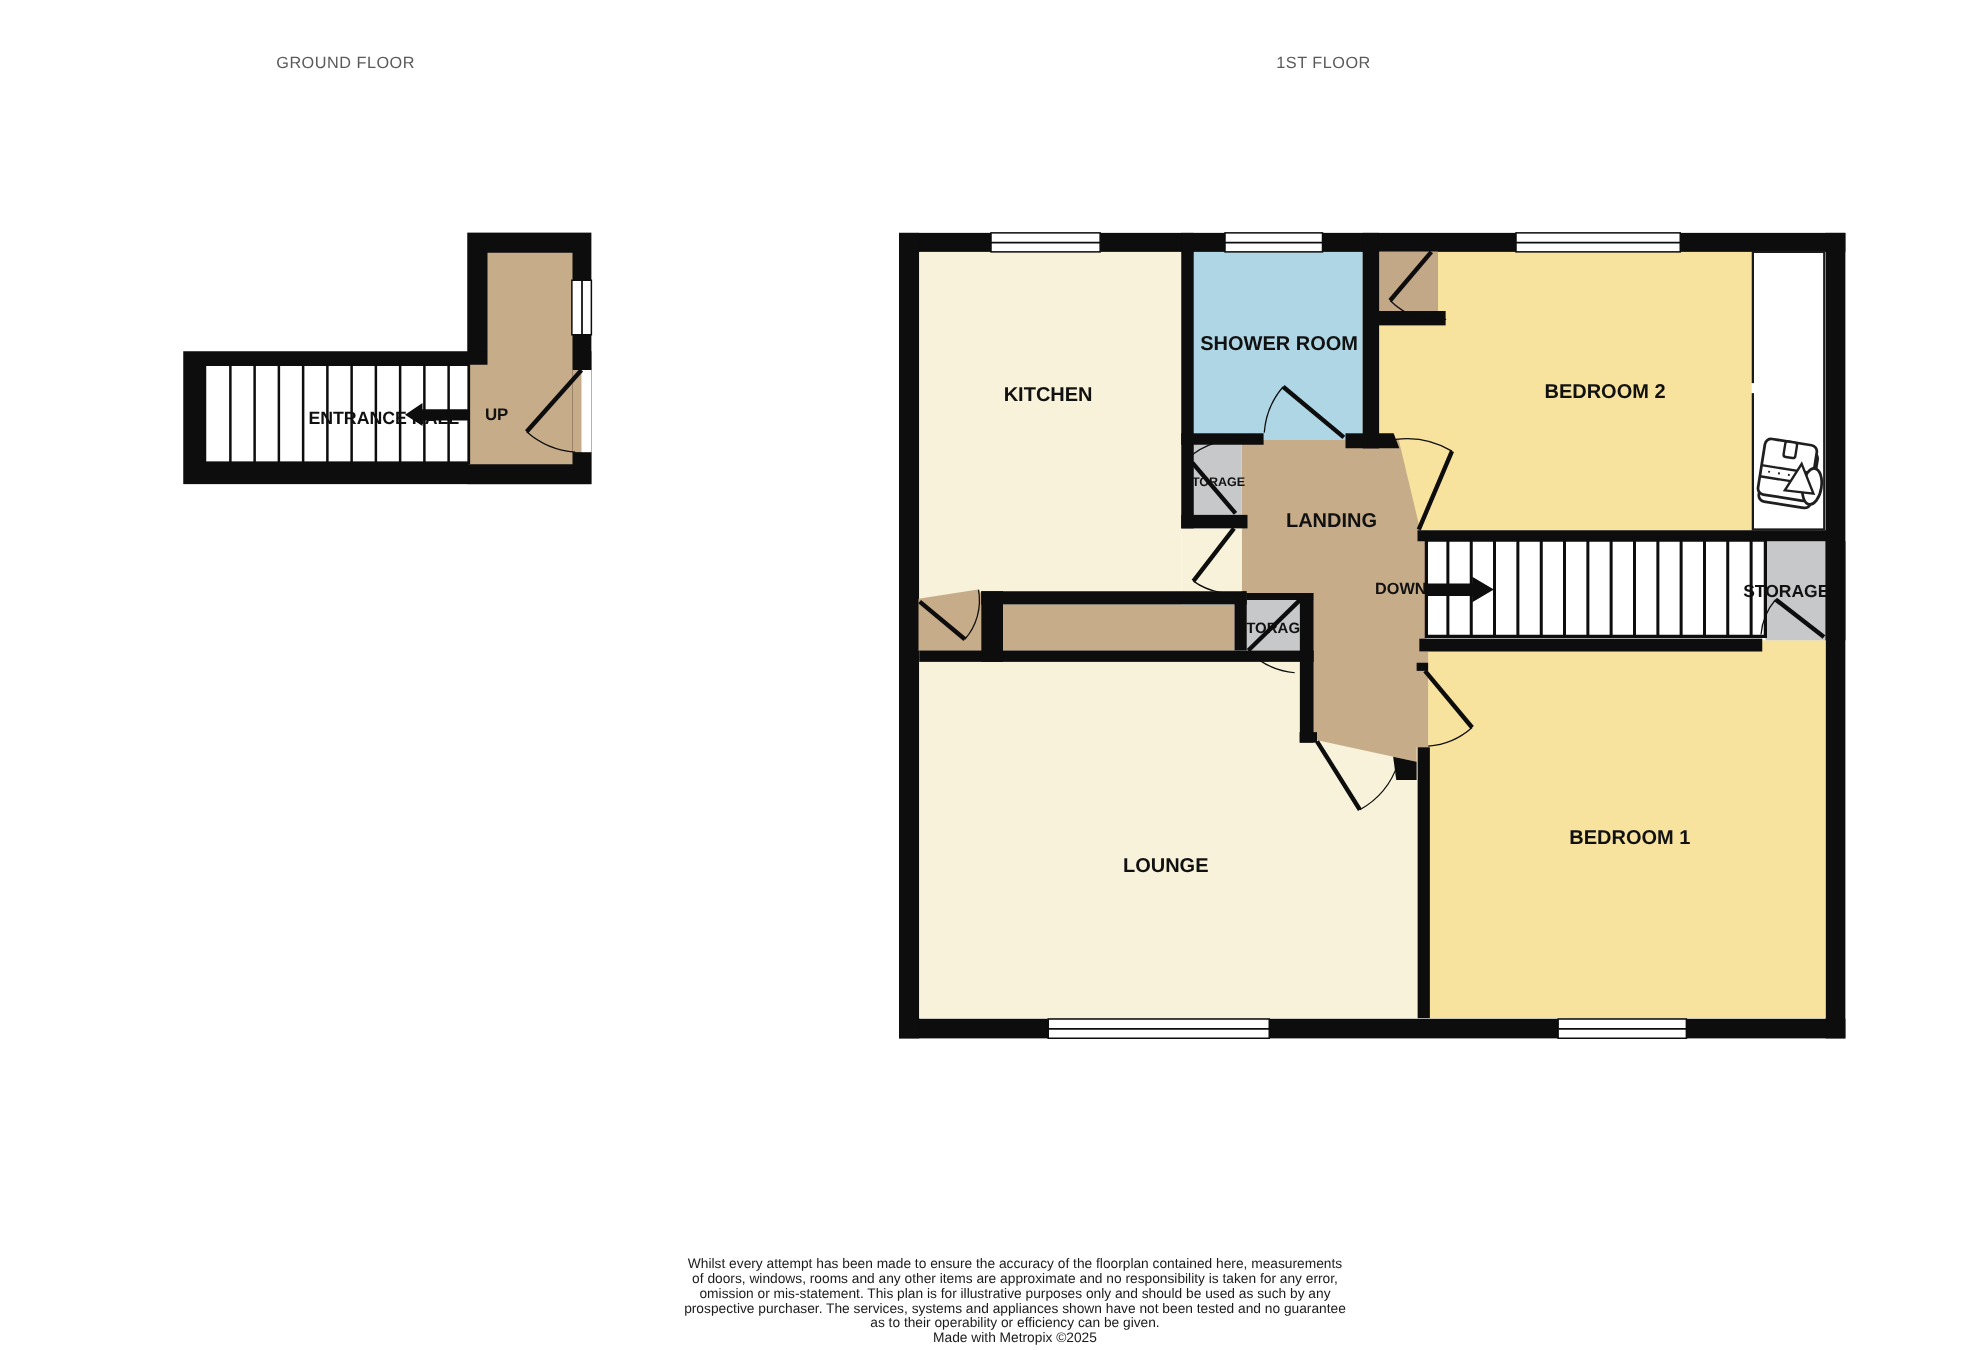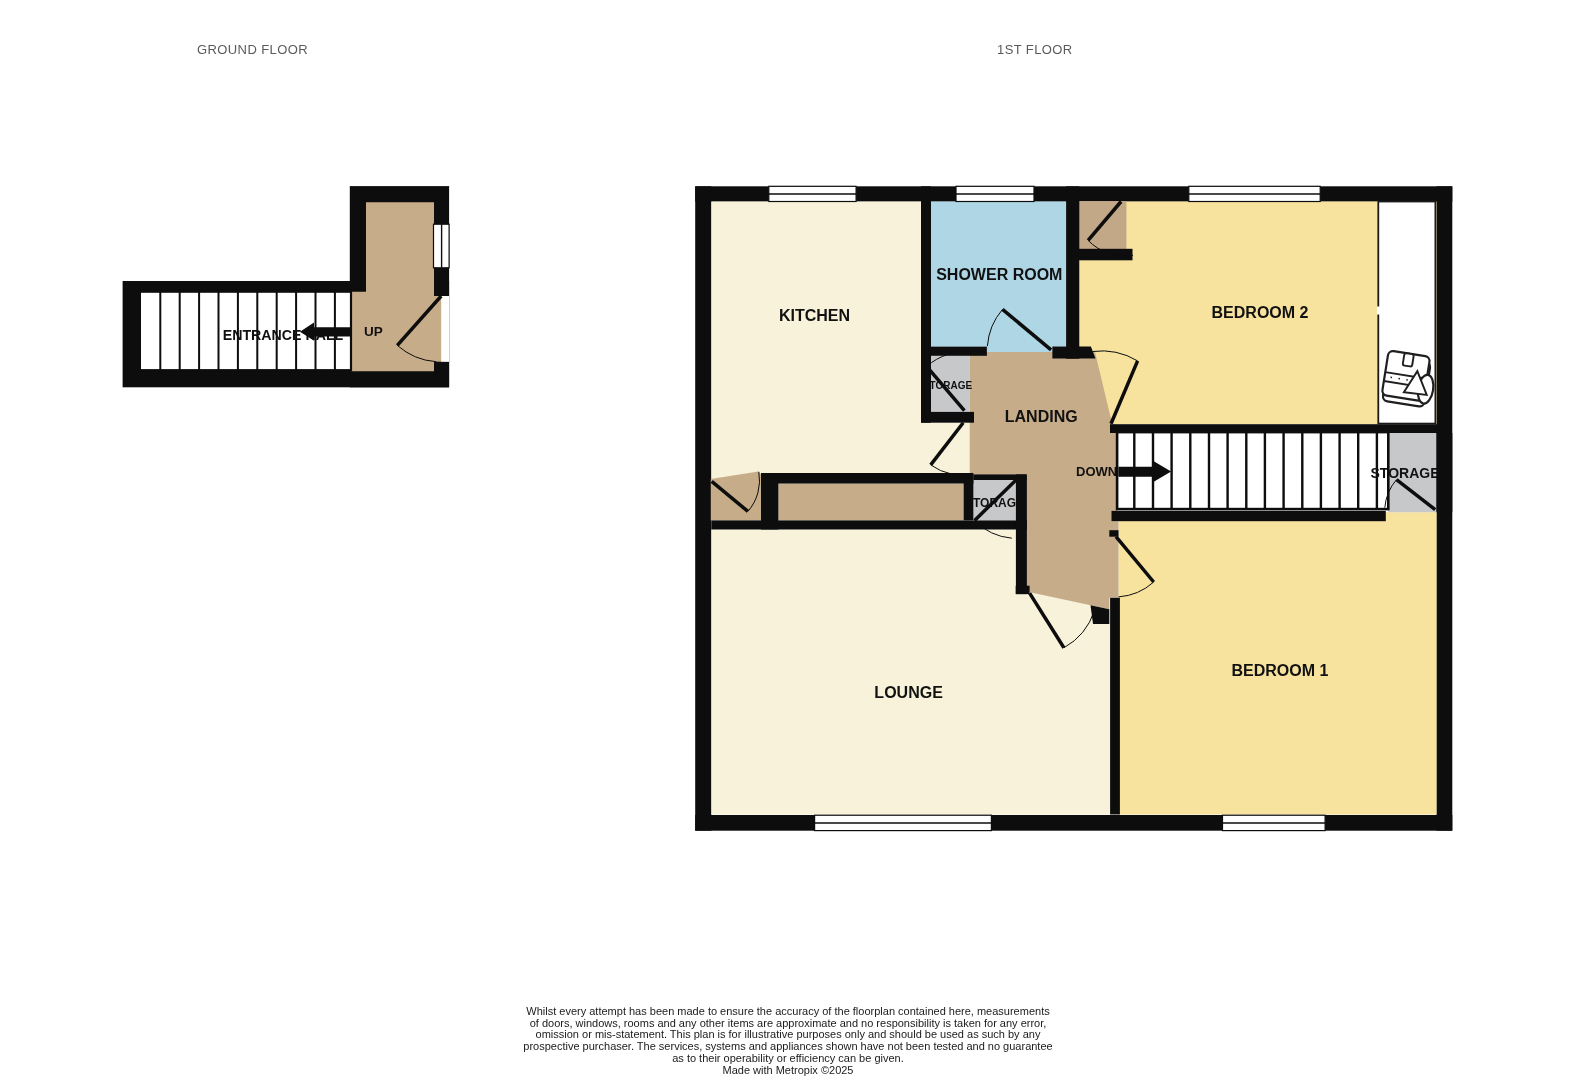--- a/index.html
+++ b/index.html
@@ -1,16 +1,16 @@
 <!DOCTYPE html>
 <html><head>
 <meta charset="utf-8">
 <style>
   html,body{margin:0;padding:0;background:#ffffff;}
-  .page{width:1312px;height:1080px;position:relative;font-family:"Liberation Sans", sans-serif;}
+  .page{width:1312px;height:1080px;position:relative;font-family:"Liberation Sans", sans-serif;margin-left:24px;}
   svg{display:block;}
   text{font-family:"Liberation Sans", sans-serif;-webkit-font-smoothing:antialiased;}
 </style>
 </head>
 <body>
 <div class="page">
 <svg width="1576" height="1080" viewBox="0 0 1576 1080">
 
 <rect x="0" y="0" width="1576" height="1080" fill="#ffffff"></rect>
 

